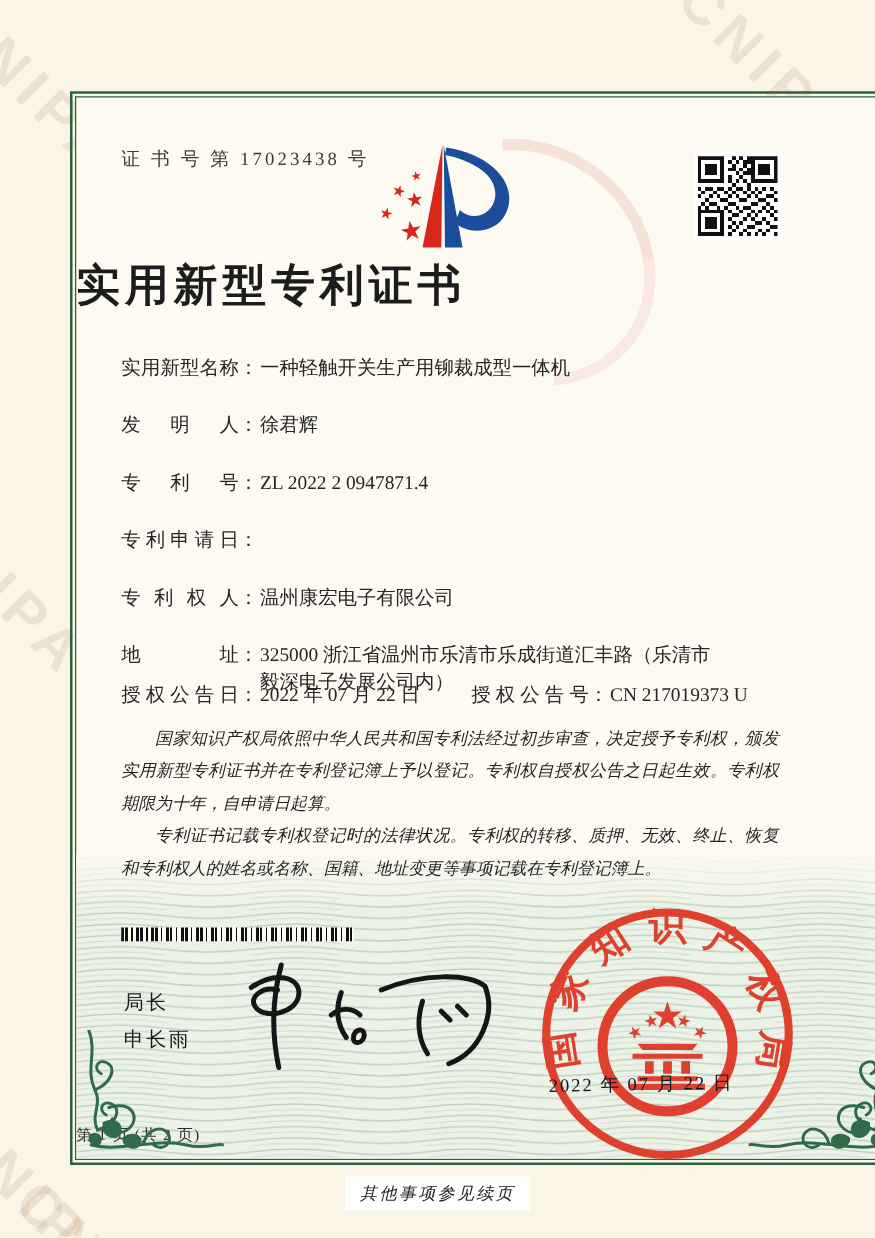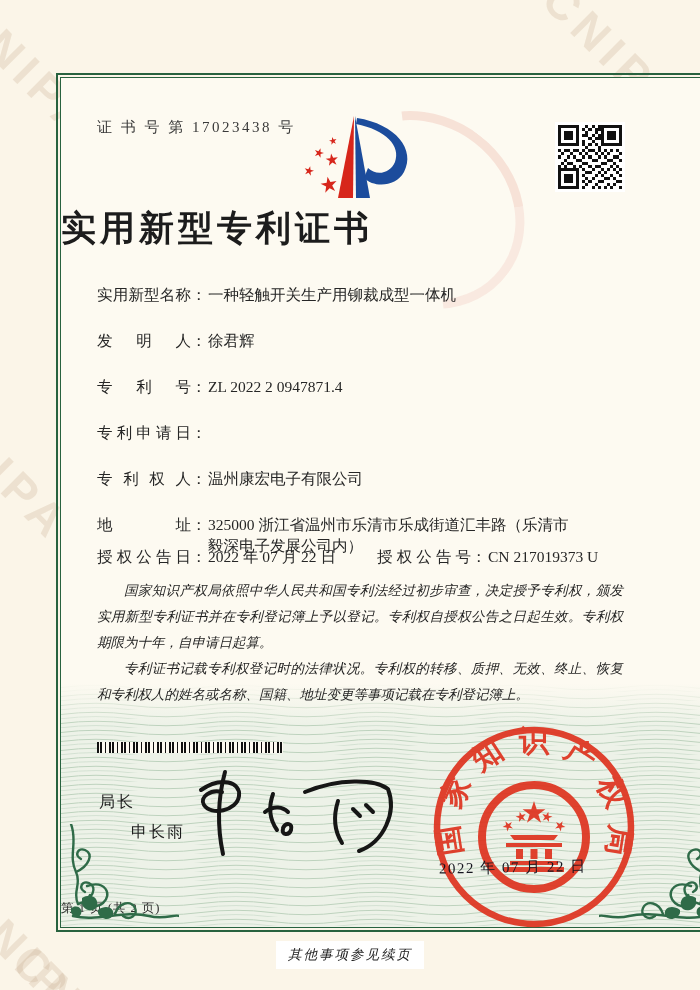--- a/index.html
+++ b/index.html
@@ -49,21 +49,21 @@
   .paras{position:absolute;left:36px;top:500px;width:526px;font-size:13.5px;line-height:26px;
          color:#1f1f1f;font-style:italic;text-align:justify;}
   .paras p{margin:0;text-indent:2em;}
 
   
   .barcode{position:absolute;left:36px;top:664px;width:186px;height:11px;
            background:repeating-linear-gradient(90deg,#111 0 2px,#fdfaf1 2px 3px,#111 3px 5px,#fdfaf1 5px 8px,#111 8px 9px,#fdfaf1 9px 12px);}
   .sign-title{position:absolute;left:38px;top:714px;font-family:"Liberation Sans","DejaVu Sans",sans-serif;
               font-size:16px;color:#1b1b1b;letter-spacing:2px;}
   .sign-name{position:absolute;left:38px;top:744px;font-family:"Liberation Sans","DejaVu Sans",sans-serif;
-             font-size:16px;color:#1b1b1b;letter-spacing:2px;margin-left:32px;}
+             font-size:16px;color:#1b1b1b;letter-spacing:2px;}
   .signature{position:absolute;left:126px;top:678px;width:220px;height:110px;}
 
   .seal{position:absolute;left:365px;top:641px;width:216px;height:216px;opacity:.93;}
   .seal-date{position:absolute;left:378px;top:780px;width:180px;font-size:15px;color:#15151f;
              letter-spacing:1.5px;transform:rotate(-1deg);}
 
   .page-num{position:absolute;left:0;top:822px;width:100%;text-align:left;
             font-size:12.5px;color:#2c2c2c;letter-spacing:1px;}
 
   .flourish{position:absolute;bottom:3px;width:116px;height:100px;}

